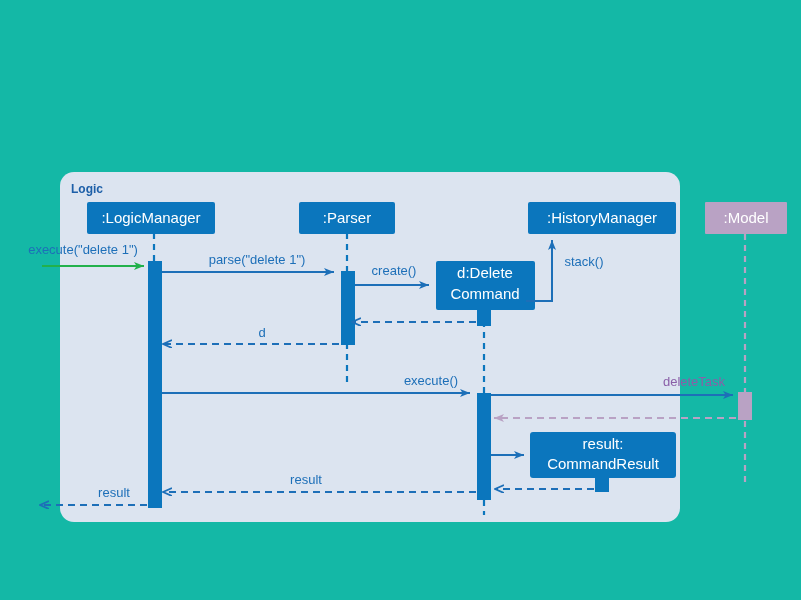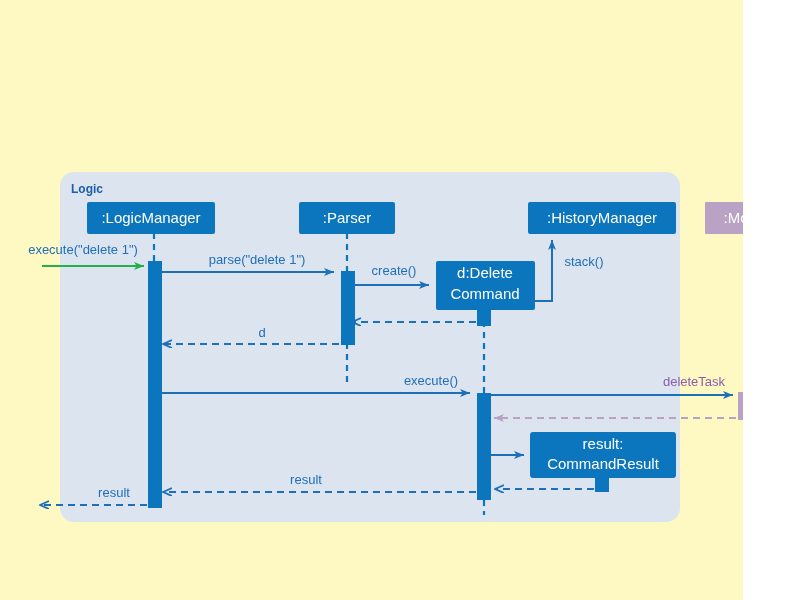--- a/index.html
+++ b/index.html
@@ -2,23 +2,23 @@
 <html><head>
 <meta charset="utf-8">
 <style>
   html, body {
     margin: 0;
     padding: 0;
     background: #ffffff;
   }
   #canvas {
     position: relative;
-    width: 743px;
+    width: 801px;
     height: 600px;
-    background: #fef9c3;
+    background: #14b8a6;
     font-family: "Liberation Sans", sans-serif;
     overflow: hidden;
   }
   svg#diagram {
     position: absolute;
     left: 0;
     top: 0;
     width: 801px;
     height: 600px;
   }

